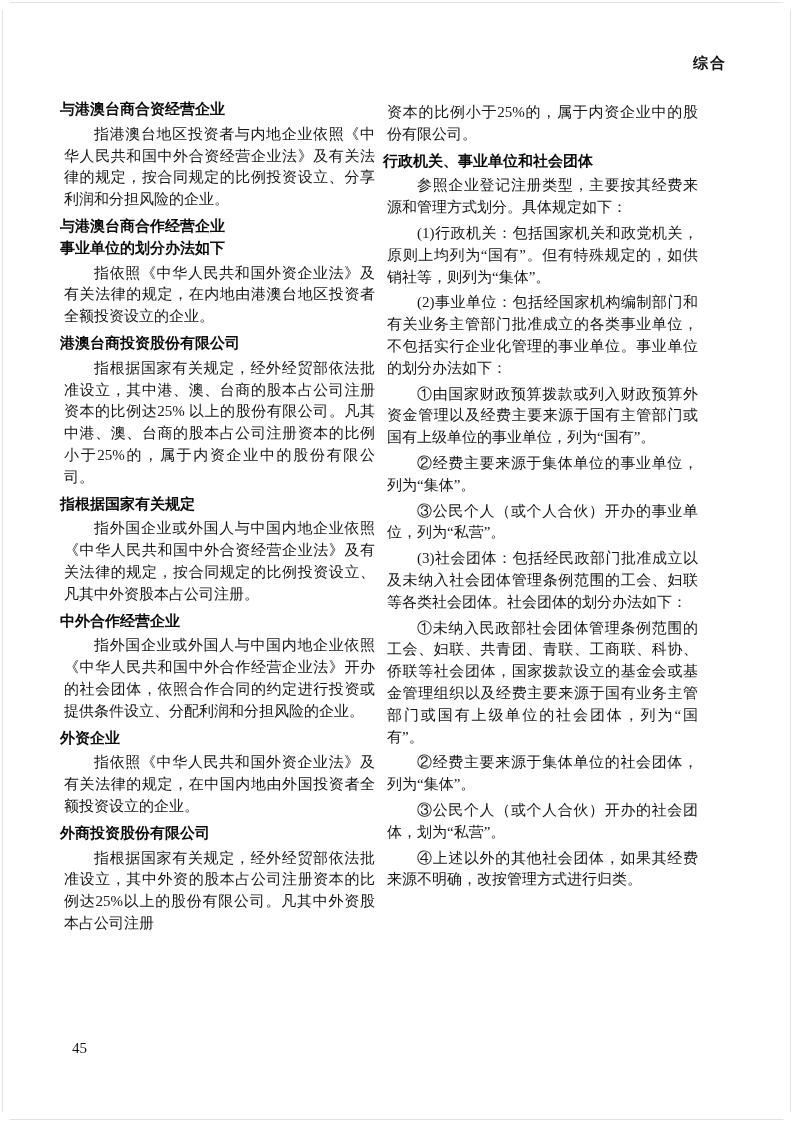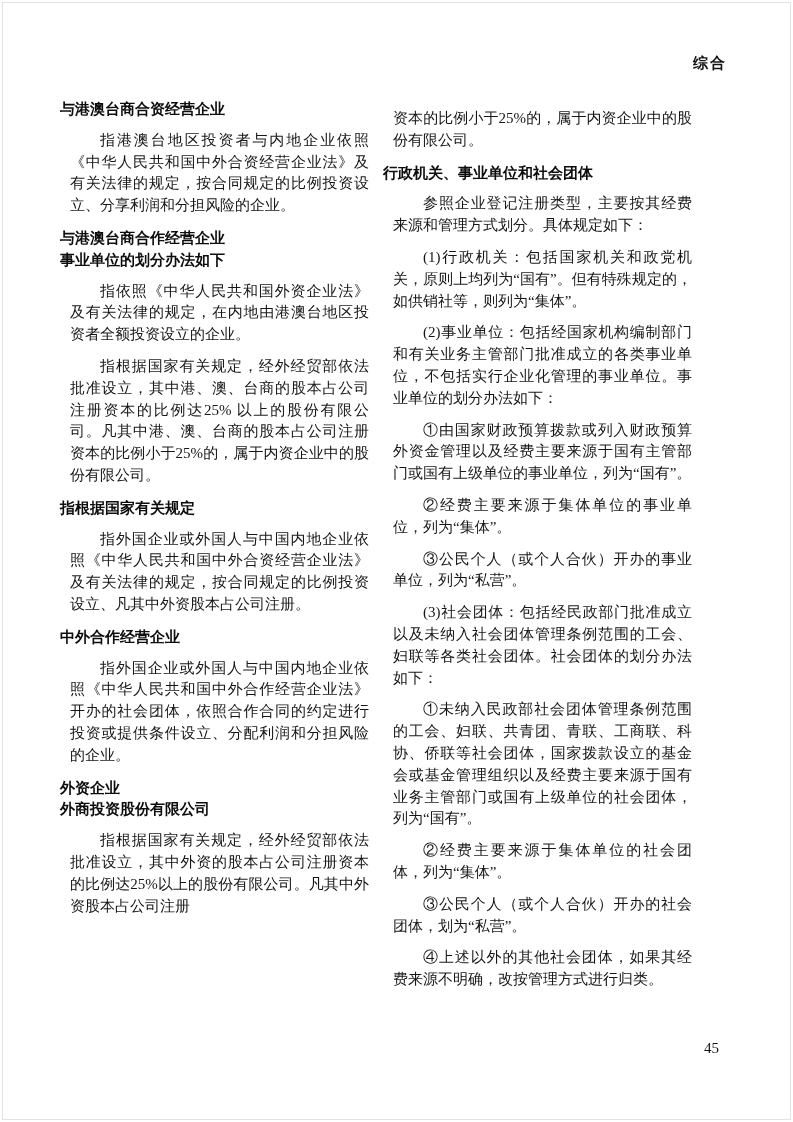--- a/index.html
+++ b/index.html
@@ -8,20 +8,21 @@
     background: #ffffff;
   }
   .page {
     position: relative;
     width: 793px;
     height: 1122px;
     background: #ffffff;
     overflow: hidden;
     font-family: "Liberation Serif", "DejaVu Serif", serif;
     color: #111111;
+    border-radius: 19px;
   }
   .scan-frame {
     position: absolute;
     top: 2px; left: 2px; right: 2px; bottom: 2px;
     border: 1px solid #e2e2e0;
     pointer-events: none;
   }
   .running-header {
     position: absolute;
     top: 54px;
@@ -50,33 +51,32 @@
     line-height: 21.8px;
     text-align: justify;
   }
   .term {
     font-family: "Liberation Sans", "DejaVu Sans", sans-serif;
     font-weight: bold;
     color: #0d0d0d;
     text-align: left;
   }
   p.def, p.para {
-    margin: 10px;
+    margin: 4px;
     text-indent: 2em;
     color: #161616;
   }
   p.no-indent {
     text-indent: 0;
   }
   .page-number {
     position: absolute;
     top: 1040px;
     left: 72px;
     right: 74px;
-    text-align: right;
     font-size: 15px;
     color: #141414;
     font-family: "Liberation Serif", "DejaVu Serif", serif;
   }
 </style>
 </head>
 <body>
 
 <div class="page">
   <div class="scan-frame"></div>
@@ -85,26 +85,28 @@
     <span class="section-label">综合</span>
   </div>
 
   <div class="columns">
     <div class="col" id="left-col">
         <div class="term">与港澳台商合资经营企业</div>
         <p class="def">指港澳台地区投资者与内地企业依照《中华人民共和国中外合资经营企业法》及有关法律的规定，按合同规定的比例投资设立、分享利润和分担风险的企业。</p>
         <div class="term">与港澳台商合作经营企业</div>
         <div class="term">事业单位的划分办法如下</div>
         <p class="def">指依照《中华人民共和国外资企业法》及有关法律的规定，在内地由港澳台地区投资者全额投资设立的企业。</p>
+        <div class="term">港澳台商投资股份有限公司</div>
         <p class="def">指根据国家有关规定，经外经贸部依法批准设立，其中港、澳、台商的股本占公司注册资本的比例达25% 以上的股份有限公司。凡其中港、澳、台商的股本占公司注册资本的比例小于25%的，属于内资企业中的股份有限公司。</p>
         <div class="term">指根据国家有关规定</div>
         <p class="def">指外国企业或外国人与中国内地企业依照《中华人民共和国中外合资经营企业法》及有关法律的规定，按合同规定的比例投资设立、凡其中外资股本占公司注册。</p>
         <div class="term">中外合作经营企业</div>
         <p class="def">指外国企业或外国人与中国内地企业依照《中华人民共和国中外合作经营企业法》开办的社会团体，依照合作合同的约定进行投资或提供条件设立、分配利润和分担风险的企业。</p>
         <div class="term">外资企业</div>
+        <p class="def">指依照《中华人民共和国外资企业法》及有关法律的规定，在中国内地由外国投资者全额投资设立的企业。</p>
         <div class="term">外商投资股份有限公司</div>
         <p class="def">指根据国家有关规定，经外经贸部依法批准设立，其中外资的股本占公司注册资本的比例达25%以上的股份有限公司。凡其中外资股本占公司注册</p>
       </div>
     <div class="col" id="right-col">
         <p class="def no-indent">资本的比例小于25%的，属于内资企业中的股份有限公司。</p>
         <div class="term">行政机关、事业单位和社会团体</div>
         <p class="para">参照企业登记注册类型，主要按其经费来源和管理方式划分。具体规定如下：</p>
         <p class="para">(1)行政机关：包括国家机关和政党机关，原则上均列为“国有”。但有特殊规定的，如供销社等，则列为“集体”。</p>
         <p class="para">(2)事业单位：包括经国家机构编制部门和有关业务主管部门批准成立的各类事业单位，不包括实行企业化管理的事业单位。事业单位的划分办法如下：</p>
         <p class="para">①由国家财政预算拨款或列入财政预算外资金管理以及经费主要来源于国有主管部门或国有上级单位的事业单位，列为“国有”。</p>

